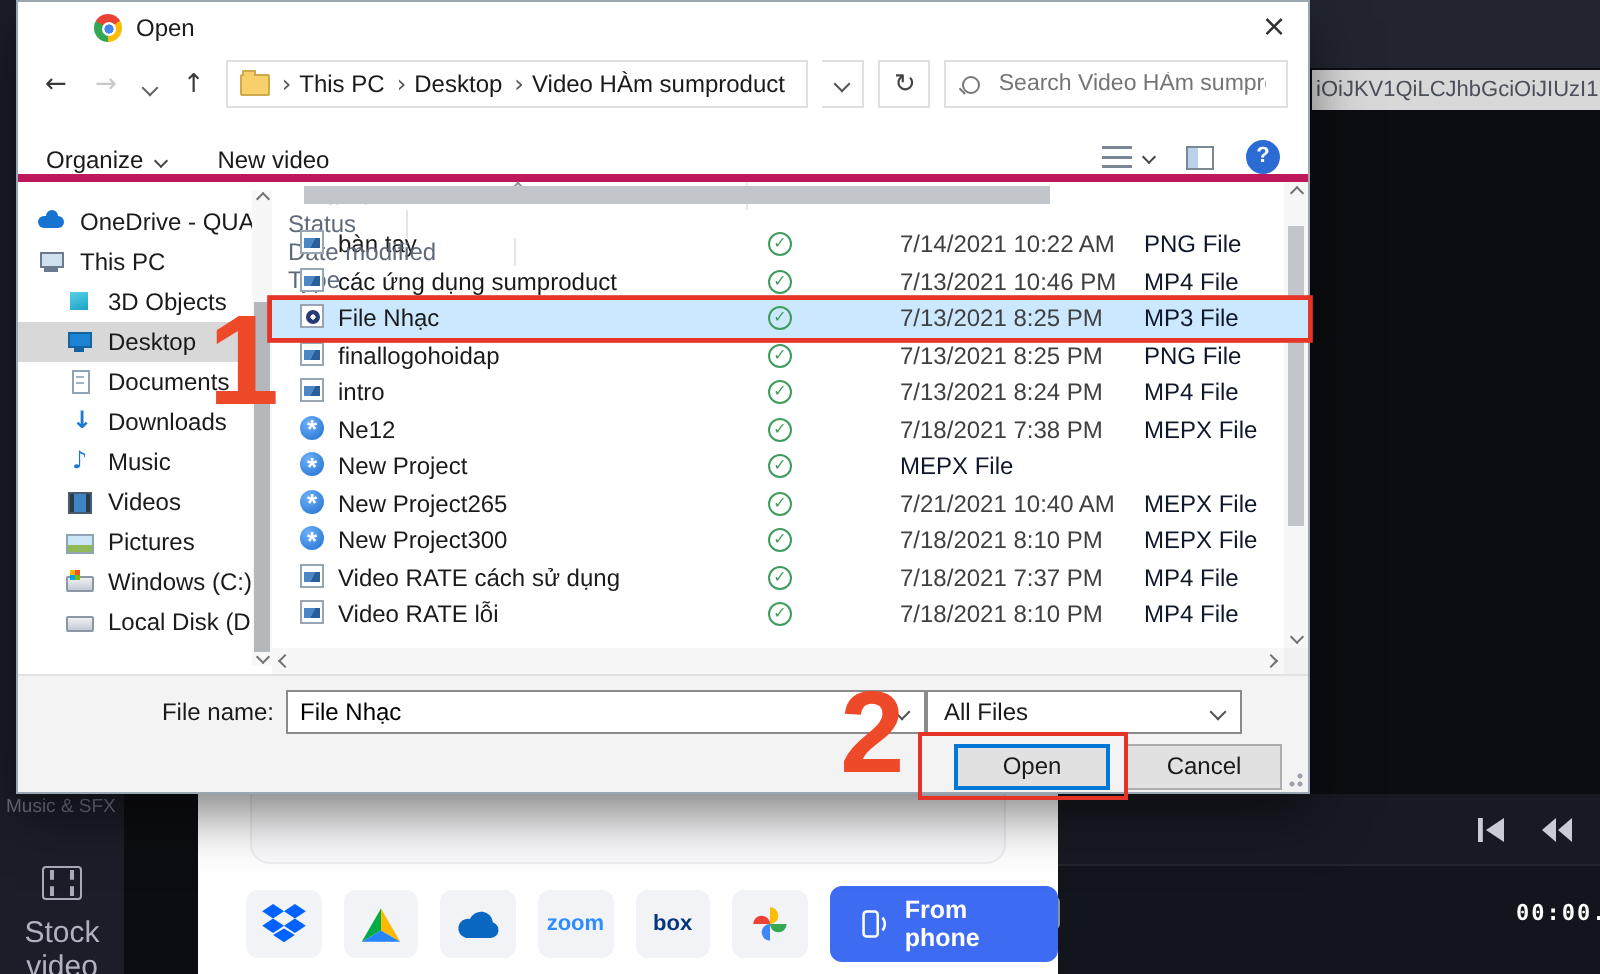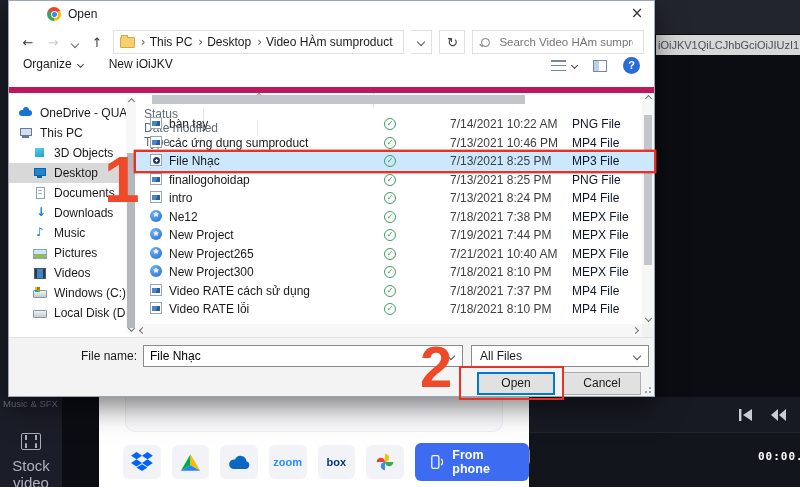--- a/index.html
+++ b/index.html
@@ -63,21 +63,21 @@
   .crumb-sep{color:#555;font-size:12px;}
   .addr-caret{width:22px;height:24px;border:1px solid #e0e0e0;border-left:none;display:flex;align-items:center;justify-content:center;color:#555;box-sizing:border-box;}
   .refresh-btn{width:26px;height:24px;border:1px solid #e0e0e0;display:flex;align-items:center;justify-content:center;
                font-size:13px;color:#444;box-sizing:border-box;}
   .searchbox{width:172px;height:24px;border:1px solid #e0e0e0;display:flex;align-items:center;gap:7px;padding:0 8px;box-sizing:border-box;}
   .mag{width:7px;height:7px;border:1.4px solid #777;border-radius:50%;position:relative;flex:none;}
   .mag::after{content:"";position:absolute;width:4px;height:1.4px;background:#777;left:-3px;bottom:-1px;transform:rotate(45deg);}
   .searchbox input{border:none;outline:none;width:100%;font-size:11.5px;font-family:inherit;color:#333;background:transparent;}
   .searchbox input::placeholder{color:#757575;}
 
-  .toolbar{height:30px;display:flex;align-items:flex-start;padding:0 14px;gap:26px;border-bottom:6px solid #be185d;flex:none;}
+  .toolbar{height:30px;display:flex;align-items:flex-end;padding:0 14px;gap:26px;border-bottom:4px solid #be185d;flex:none;}
   .tb-item{display:flex;align-items:center;gap:6px;color:#1a1a1a;}
   .tb-right{margin-left:auto;display:flex;align-items:center;gap:16px;}
   .icon-list{width:15px;height:11px;background:repeating-linear-gradient(to bottom,#7b8794 0 1.5px,transparent 1.5px 4.8px);}
   .icon-pane{width:14px;height:12px;border:1px solid #7b8794;position:relative;box-sizing:border-box;}
   .icon-pane::before{content:"";position:absolute;left:0;top:0;bottom:0;width:5px;background:#b9d2ea;}
   .icon-help{width:17px;height:17px;border-radius:50%;background:#2b6cd4;color:#fff;text-align:center;line-height:17px;font-size:11px;font-weight:bold;}
 
   .dlg-body{flex:1;display:flex;min-height:0;position:relative;}
   .sb{width:127px;flex:none;position:relative;padding-top:10px;box-sizing:border-box;}
   .sitem{height:20px;display:flex;align-items:center;gap:7px;padding-left:10px;white-space:nowrap;overflow:hidden;}
@@ -139,21 +139,21 @@
   .v-thumb{position:absolute;right:2px;top:22px;width:8px;height:150px;background:#c2c5c9;}
   .h-scroll{position:absolute;left:0;right:12px;bottom:0;height:13px;background:#f7f7f7;color:#707070;
             display:flex;align-items:center;justify-content:space-between;padding:0 4px;box-sizing:border-box;}
   .h-thumb{position:absolute;left:16px;top:2px;height:9px;width:72%;background:#c2c5c9;}
   .corner{position:absolute;right:0;bottom:0;width:12px;height:13px;background:#f1f1f1;}
 
   .dlg-footer{height:59px;flex:none;background:#f3f3f3;border-top:1px solid #e2e2e2;position:relative;box-sizing:border-box;padding-top:7px;}
   .fn-row{display:flex;align-items:center;padding-left:70px;}
   .fn-label{width:58px;text-align:right;margin-right:6px;flex:none;}
   .combo{height:22px;border:1px solid #8a8a8a;background:#fff;display:flex;align-items:center;box-sizing:border-box;position:relative;}
-  .combo.fname{width:320px;} .combo.ftype{width:178px;margin-left:8px;}
+  .combo.fname{width:320px;} .combo.ftype{width:158px;}
   .combo input{border:none;outline:none;flex:1;padding:0 6px;font-size:12px;font-family:inherit;background:transparent;}
   .combo .val{padding-left:8px;flex:1;}
   .combo .cv{margin-right:8px;color:#555;}
   .btn-row{position:absolute;right:13px;top:34px;display:flex;gap:8px;}
   .wbtn{width:78px;height:23px;background:#e1e1e1;border:1px solid #adadad;text-align:center;line-height:21px;box-sizing:border-box;}
   .wbtn.default{border:2px solid #0078d7;line-height:19px;}
   .grip{position:absolute;right:2px;bottom:2px;width:10px;height:10px;
         background:radial-gradient(circle at 8px 8px,#9aa2ac 1px,transparent 1.5px),
                    radial-gradient(circle at 8px 4px,#9aa2ac 1px,transparent 1.5px),
                    radial-gradient(circle at 4px 8px,#9aa2ac 1px,transparent 1.5px);}
@@ -282,21 +282,21 @@
         <input data-name="search-input" placeholder="Search Video HÀm sumprod..." style="">
       </div>
     </div>
 
     <div class="toolbar" data-name="dialog-toolbar">
       <span class="tb-item" data-name="organize-button">
         <span data-name="organize-label">Organize</span>
         <span class="chev d" style="width:4px;height:4px;color:#444;" data-name="chevron-down-icon"></span>
       </span>
       <span class="tb-item" data-name="new-folder-button">
-        <span data-name="new-folder-label">New iOiJKV</span>
+        <span data-name="new-folder-label">New video</span>
       </span>
       <span class="tb-right" data-name="toolbar-right">
         <span class="tb-item" data-name="view-mode-button">
           <span class="icon-list" data-name="list-view-icon"></span>
           <span class="chev d" style="width:4px;height:4px;color:#444;" data-name="chevron-down-icon"></span>
         </span>
         <span class="icon-pane" data-name="preview-pane-icon"></span>
         <span class="icon-help" data-name="help-icon">?</span>
       </span>
     </div>
@@ -331,26 +331,26 @@
           </div>
           <div class="sitem" data-name="sidebar-item" data-indent="1">
             <span class="sic" data-name="sidebar-item-icon" data-icon="download"></span>
             <span class="slabel" data-name="sidebar-item-label">Downloads</span>
           </div>
           <div class="sitem" data-name="sidebar-item" data-indent="1">
             <span class="sic" data-name="sidebar-item-icon" data-icon="music"></span>
             <span class="slabel" data-name="sidebar-item-label">Music</span>
           </div>
           <div class="sitem" data-name="sidebar-item" data-indent="1">
+            <span class="sic" data-name="sidebar-item-icon" data-icon="videos"></span>
+            <span class="slabel" data-name="sidebar-item-label">Videos</span>
+          </div>
+          <div class="sitem" data-name="sidebar-item" data-indent="1">
             <span class="sic" data-name="sidebar-item-icon" data-icon="pictures"></span>
             <span class="slabel" data-name="sidebar-item-label">Pictures</span>
-          </div>
-          <div class="sitem" data-name="sidebar-item" data-indent="1">
-            <span class="sic" data-name="sidebar-item-icon" data-icon="videos"></span>
-            <span class="slabel" data-name="sidebar-item-label">Videos</span>
           </div>
           <div class="sitem" data-name="sidebar-item" data-indent="1">
             <span class="sic" data-name="sidebar-item-icon" data-icon="disk-win"></span>
             <span class="slabel" data-name="sidebar-item-label">Windows (C:)</span>
           </div>
           <div class="sitem" data-name="sidebar-item" data-indent="1">
             <span class="sic" data-name="sidebar-item-icon" data-icon="disk"></span>
             <span class="slabel" data-name="sidebar-item-label">Local Disk (D:)</span>
           </div>
         </div>
@@ -432,21 +432,20 @@
               <div class="fc type" data-name="file-type">MEPX File</div>
             </div>
             <div class="frow" data-name="table-row">
               <div class="fc name">
                 <span class="ficon" data-name="file-type-icon" data-ficon="mepx"></span>
                 <span data-name="file-name">New Project</span>
               </div>
               <div class="fc status">
                 <span class="check glyph" data-name="sync-status-icon" data-status="synced"></span>
               </div>
-              <div class="fc date" data-name="file-date">7/19/2021 7:44 PM</div>
               <div class="fc type" data-name="file-type">MEPX File</div>
             </div>
             <div class="frow" data-name="table-row">
               <div class="fc name">
                 <span class="ficon" data-name="file-type-icon" data-ficon="mepx"></span>
                 <span data-name="file-name">New Project265</span>
               </div>
               <div class="fc status">
                 <span class="check glyph" data-name="sync-status-icon" data-status="synced"></span>
               </div>

